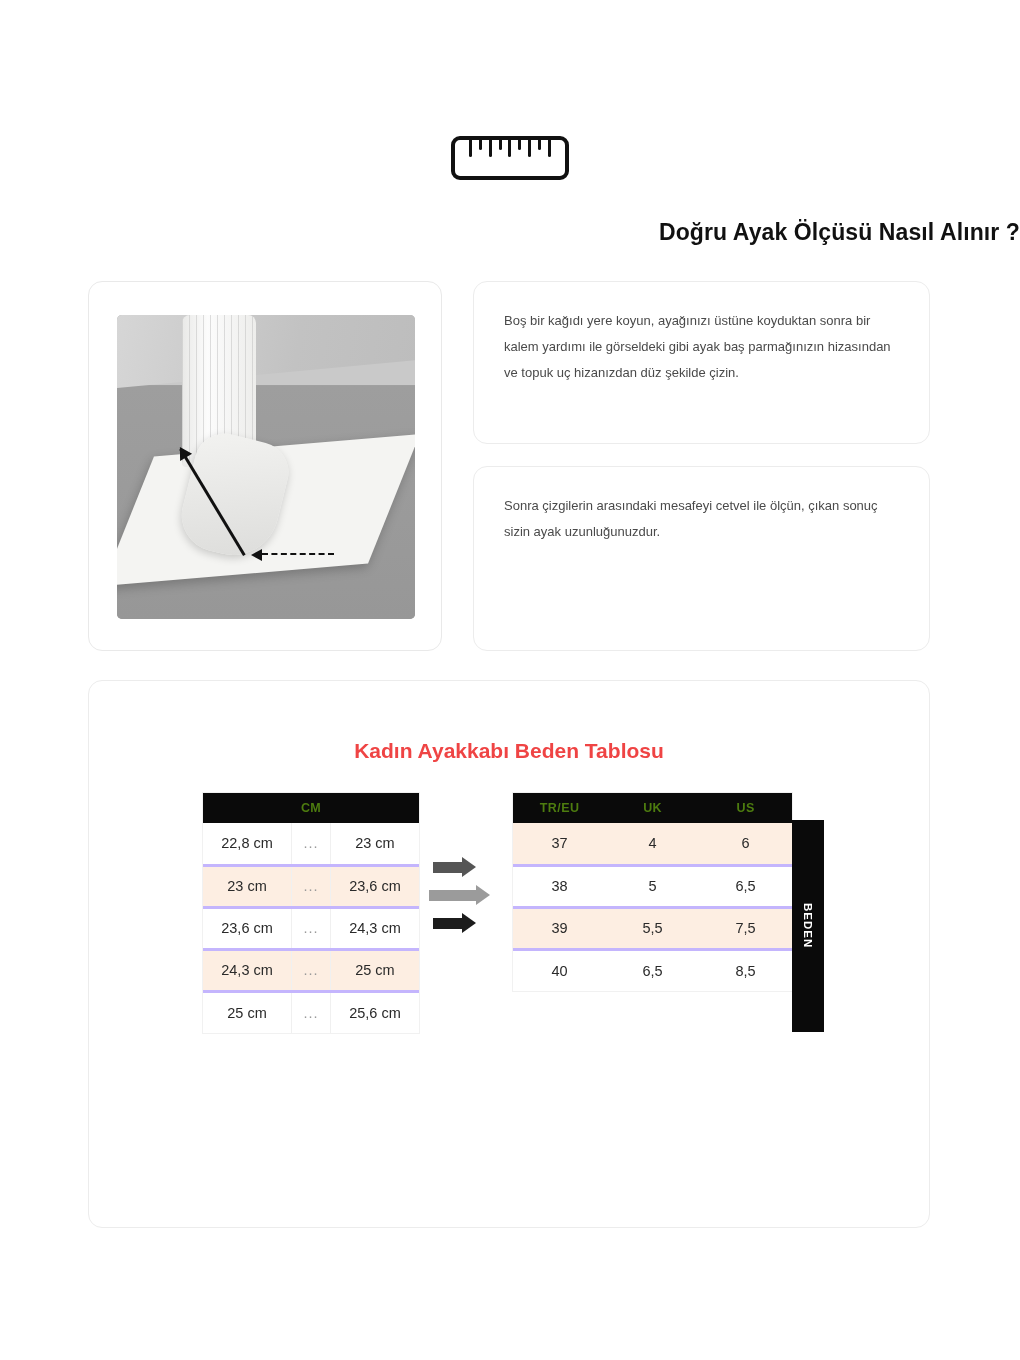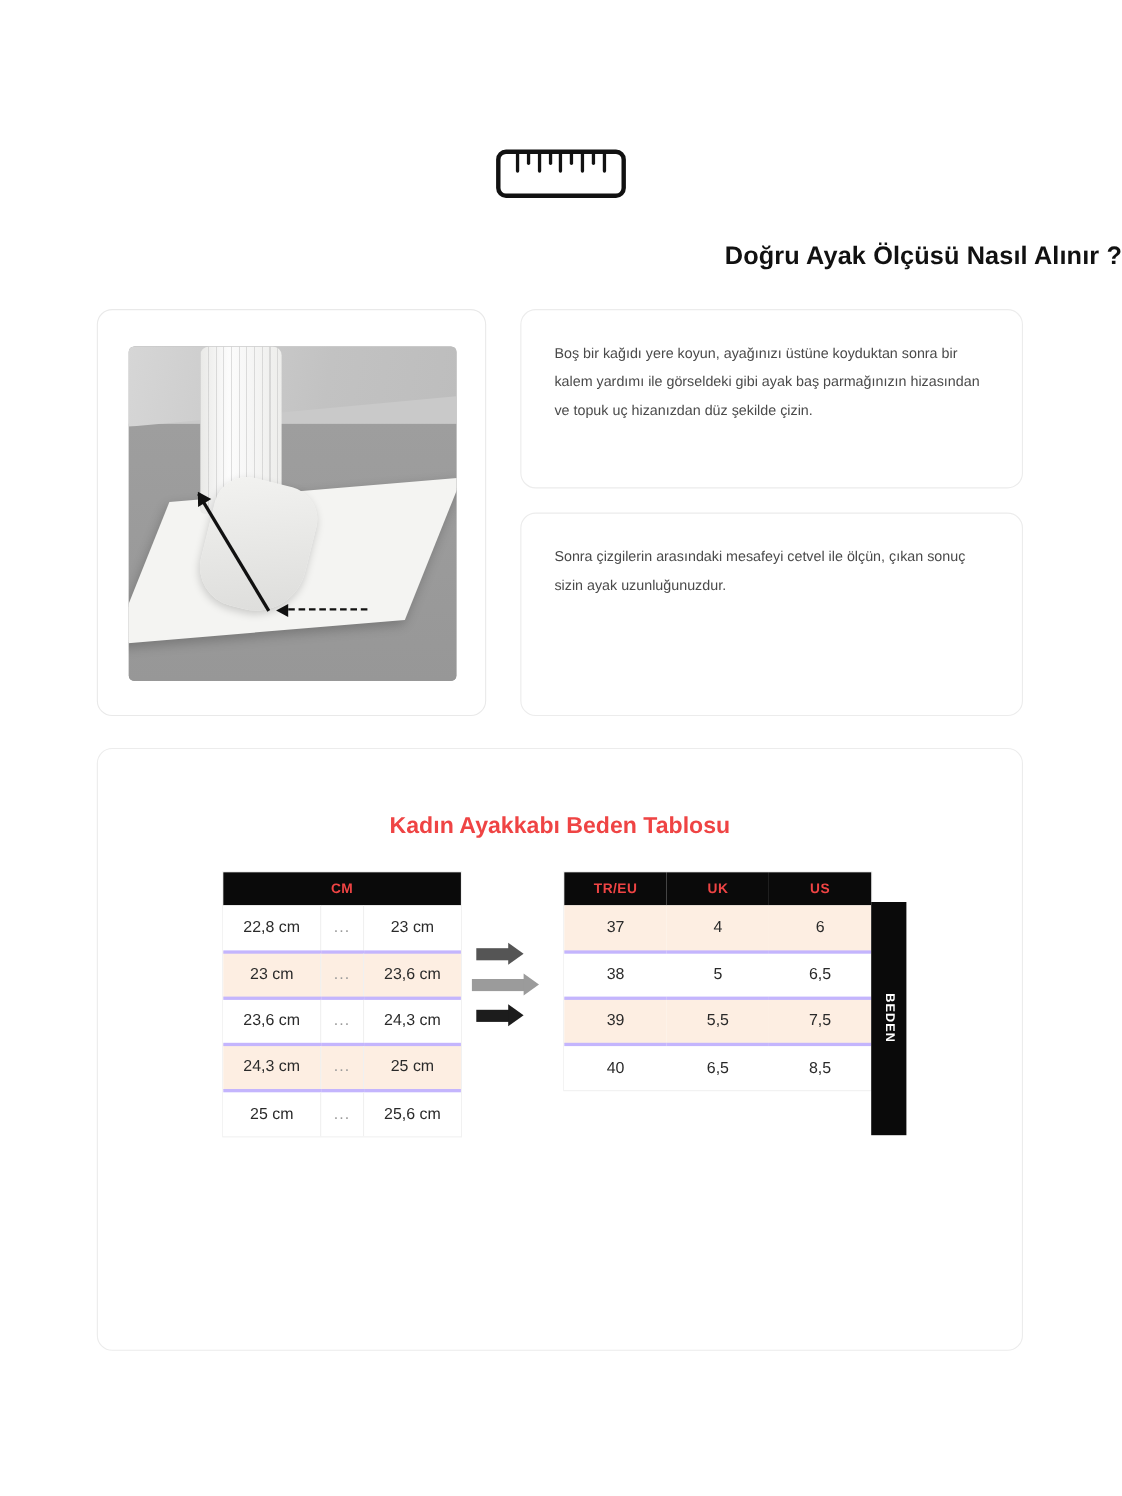--- a/index.html
+++ b/index.html
@@ -192,21 +192,21 @@
   }
 
   .tbl {
     position: absolute;
     border-collapse: collapse;
     font-size: 14.5px;
     color: #2a2a2a;
   }
   .tbl th {
     background: #0a0a0a;
-    color: #ef4444;
+    color: #4d7c0f;
     font-size: 12.5px;
     font-weight: bold;
     letter-spacing: .4px;
     height: 30px;
     padding: 0;
     margin-top: 36px;
   }
   .tbl td {
     height: 42px;
     text-align: center;

